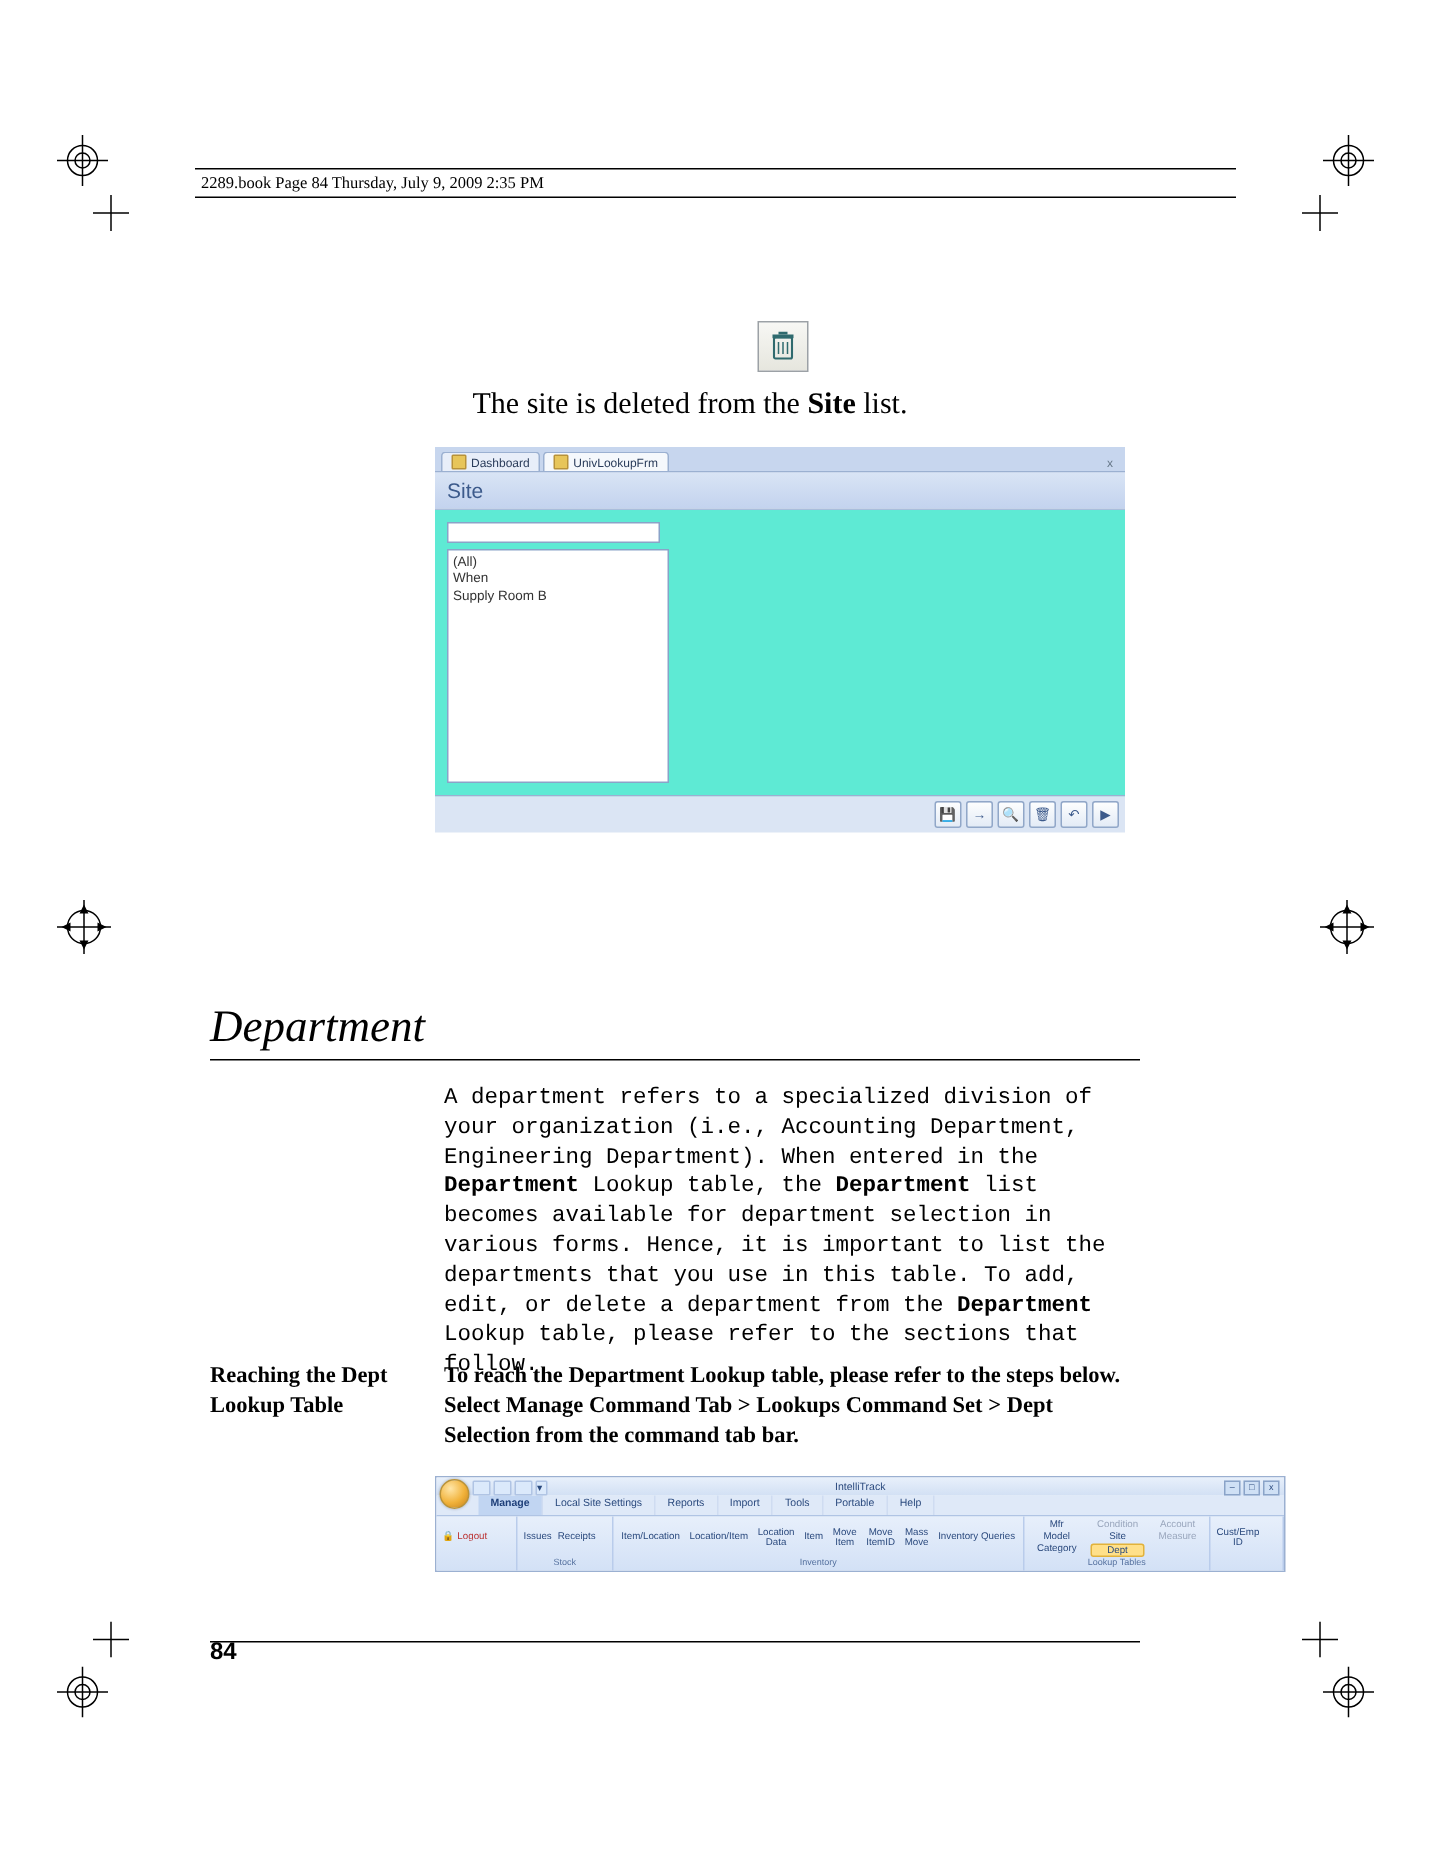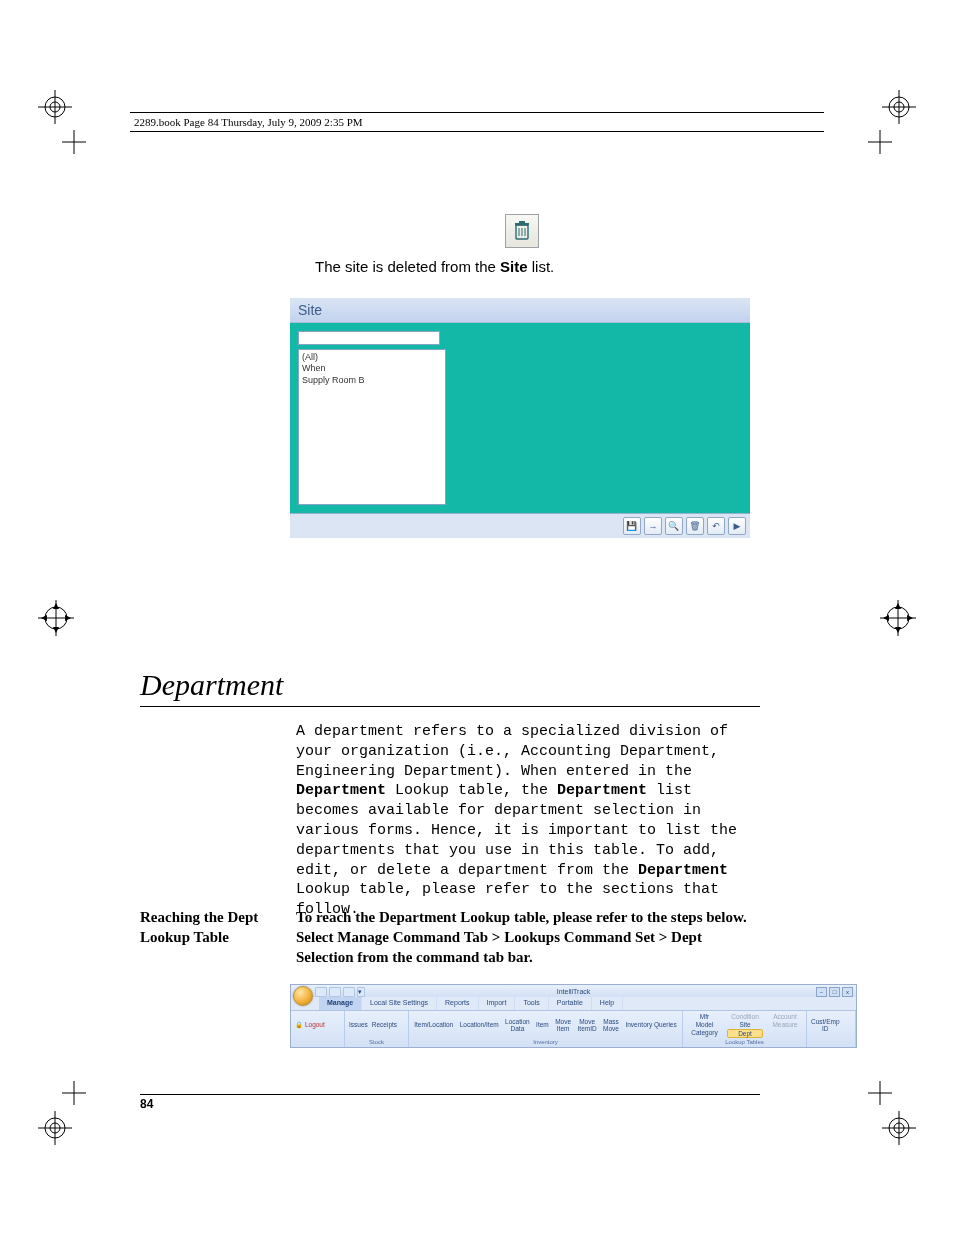--- a/index.html
+++ b/index.html
@@ -63,22 +63,22 @@
     width: 32px;
     height: 32px;
     border: 1px solid #9ca1a6;
     background: linear-gradient(#f7f7f4,#e6e6de);
     display:flex;align-items:center;justify-content:center;
   }
   .deleted-line {
     position:absolute;
     top: 258px;
     left: 315px;
-    font-size: 15px;
-    font-family:Liberation Sans, sans-serif;
+    font-size: 20px;
+    font-family:Liberation Serif, serif;
   }
 
   
   .shot1 {
     position: absolute;
     top: 298px;
     left: 290px;
     width: 460px;
     font-family: Tahoma, Arial, sans-serif;
     font-size: 9px;
@@ -105,21 +105,21 @@
   .shot1 .tab.active { background:#f5f8fc; }
   .shot1 .tab .ticon { width:8px;height:8px;background:#e7c55a;border:1px solid #b8923a;border-radius:1px; }
   .shot1 .title {
     background: linear-gradient(#d9e4f5,#c3d3ee);
     color:#3c5a8b;
     font-size:14px;
     font-weight:normal;
     padding:4px 8px;
     border-bottom:1px solid #a9bddb;
   }
-  .shot1 .body { background:#14b8a6; padding:8px; border-bottom:1px solid #9bb0d1;}
+  .shot1 .body { background:#5eead4; padding:8px; border-bottom:1px solid #9bb0d1;}
   .shot1 .searchbox {
     width: 140px;
     border:1px solid #8aa3c8;
     background:#fff;
     height:12px;
   }
   .shot1 .listbox {
     margin-top:4px;
     width:140px;
     height:150px;
@@ -230,21 +230,21 @@
   .shot2 .logout{color:#b33;}
   .shot2 .grid3{display:grid;grid-template-columns:auto auto auto;gap:1px 5px;font-size:6.5px;}
   .shot2 .grid3 .dim{color:#9aa7bd;}
 
   .page-number {
     position:absolute;
     bottom: 124px;
     left: 140px;
     font-family: Arial, sans-serif;
     font-weight:bold;
-    font-size:12px;
+    font-size:16px;
   }
   .footer-rule{
     position:absolute;
     bottom:140px;
     left:140px;
     width:620px;
     border-top:1px solid #000;
   }
 </style>
 </head>
@@ -339,20 +339,31 @@
       <rect x="2" y="2" width="14" height="2.5" fill="#2f6a6e"></rect>
         <rect x="6" y="0" width="6" height="2" fill="#2f6a6e"></rect>
     </svg>
   </div>
 
   <div class="deleted-line">
     <span>The site is deleted from the </span><b>Site</b><span> list.</span>
   </div>
 
   <div class="shot1">
+    <div class="tabbar">
+      <div class="tab">
+          <span class="ticon"></span>
+          <span>Dashboard</span>
+        </div>
+      <div class="tab active">
+          <span class="ticon"></span>
+          <span>UnivLookupFrm</span>
+        </div>
+      <div style="margin-left:auto;font-size:8px;color:#678;padding:1px 4px">x</div>
+    </div>
     <div class="title">Site</div>
     <div class="body">
       <div class="searchbox"></div>
       <div class="listbox">
         <div>(All)</div>
         <div>When</div>
         <div>Supply Room B</div>
       </div>
     </div>
     <div class="bottombar">

